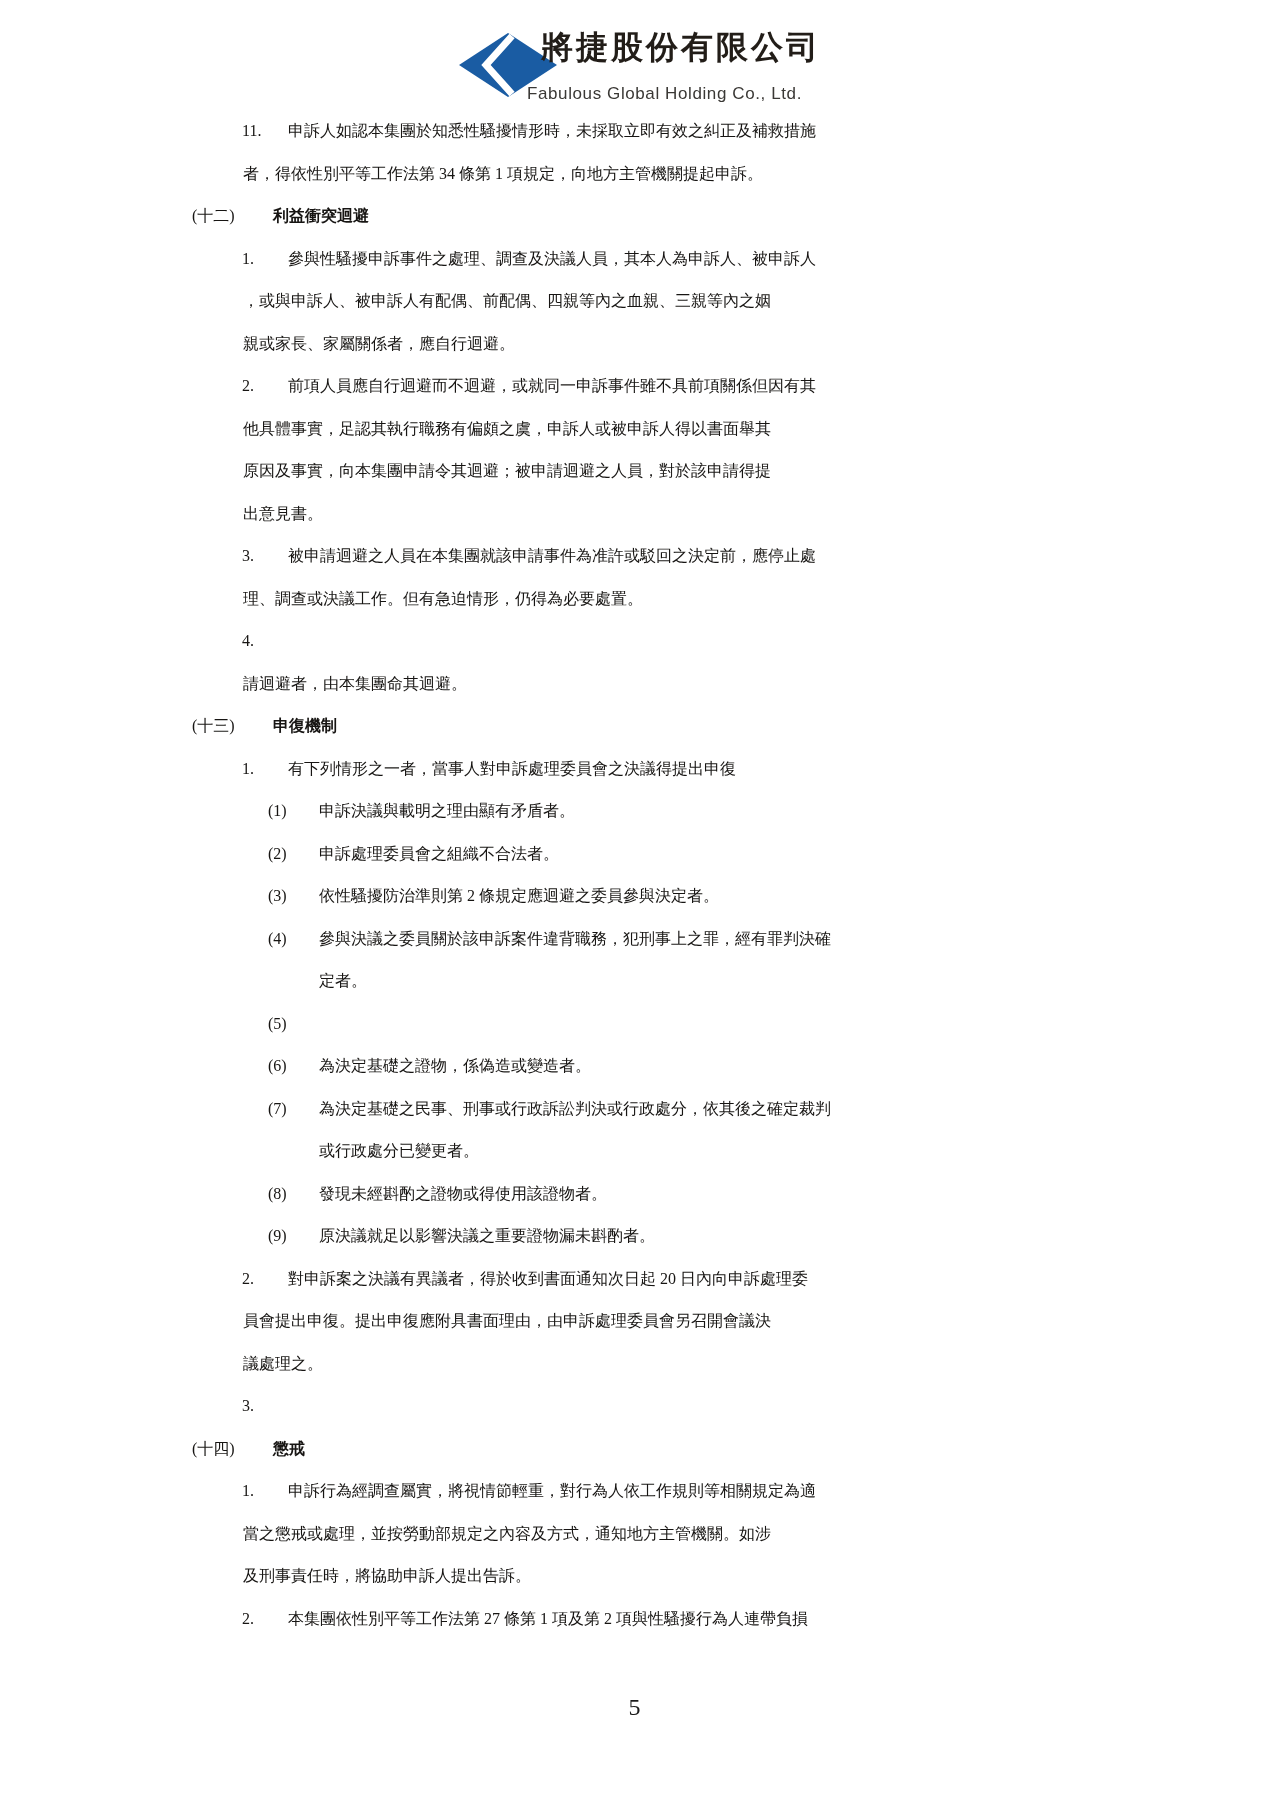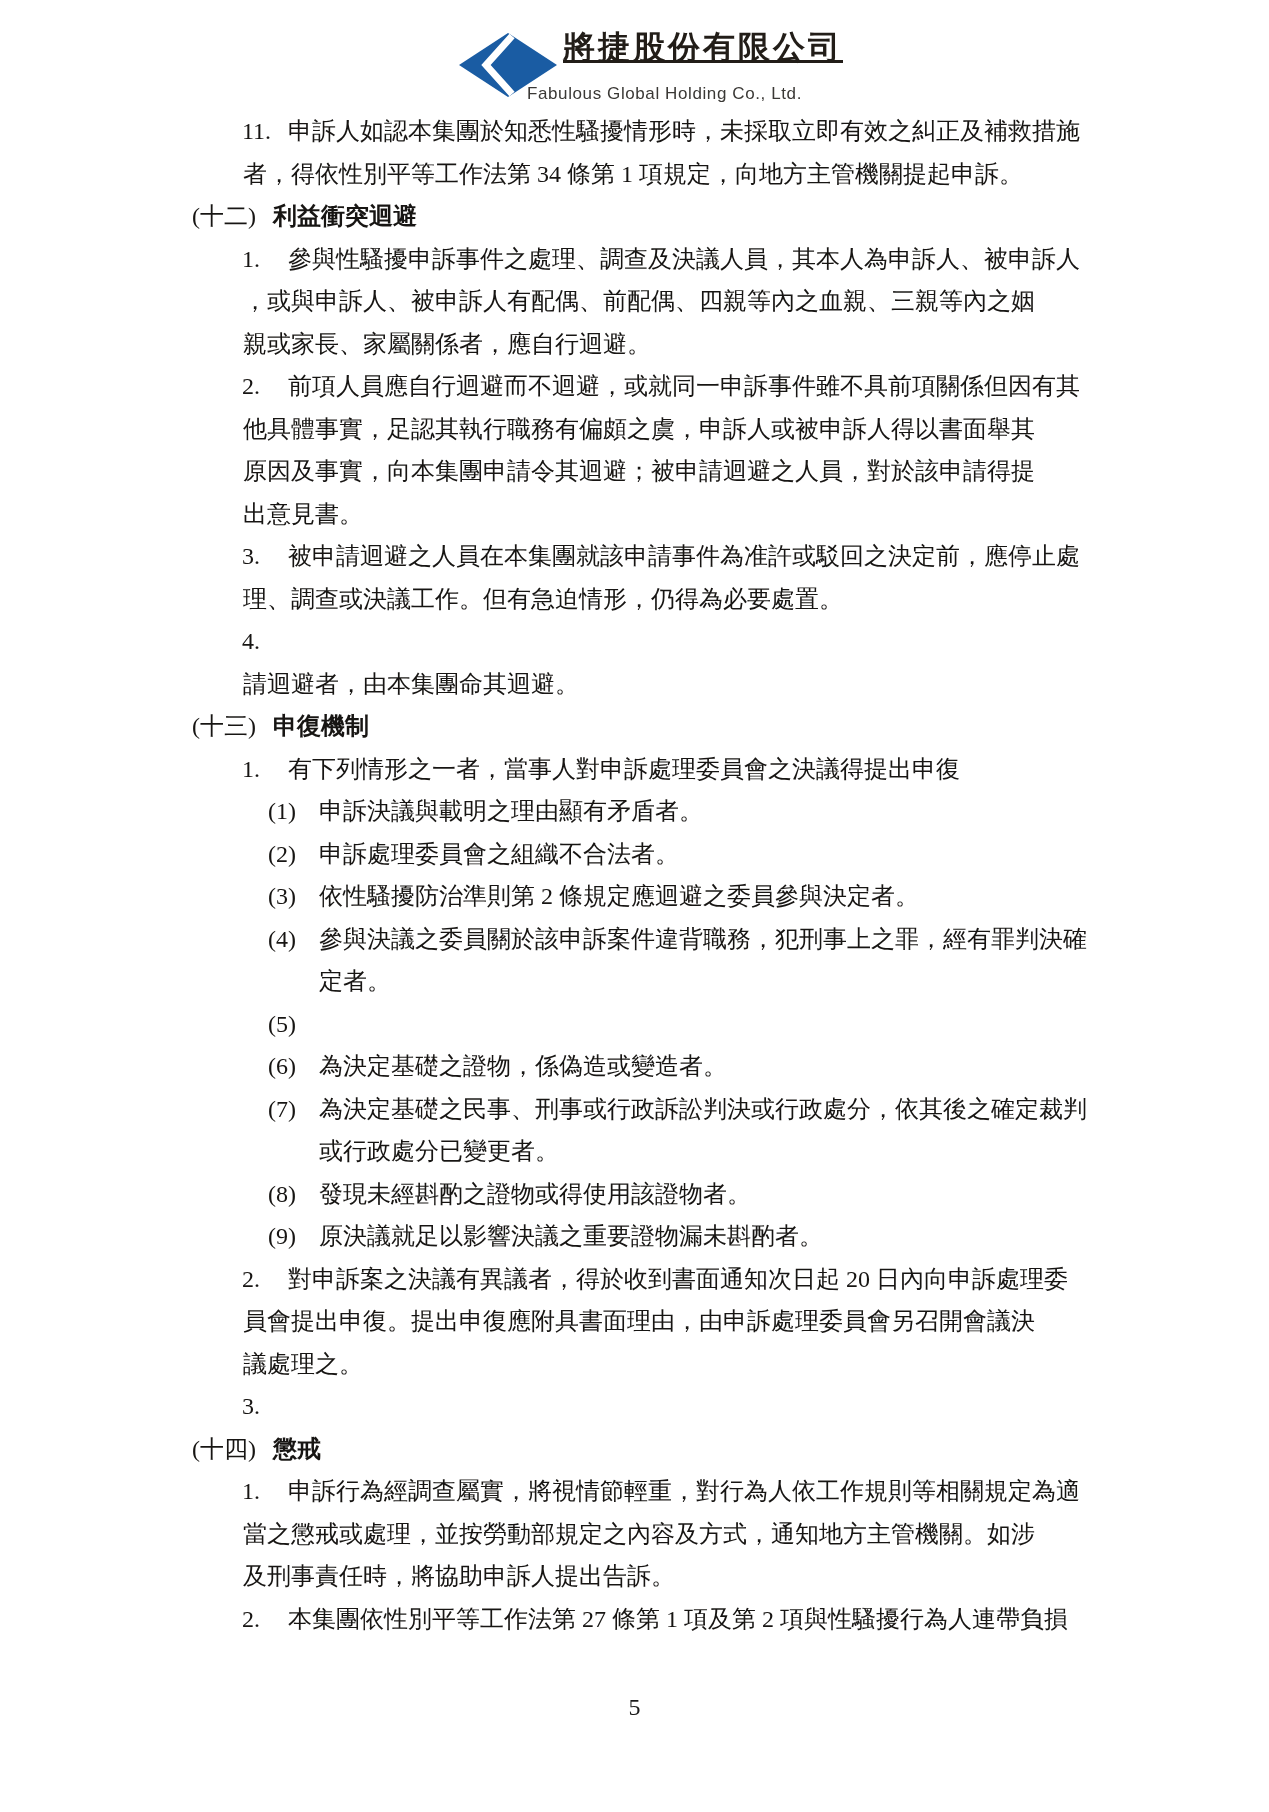--- a/index.html
+++ b/index.html
@@ -9,35 +9,35 @@
     margin:0 auto;
     background:#ffffff;
     font-family:"Liberation Serif","DejaVu Serif",serif;
     color:#171513;
     overflow:hidden;
   }
   
   .hdr{position:absolute;left:0;top:0;width:1269px;height:110px;}
   .logo-mark{position:absolute;left:458px;top:32px;width:100px;height:66px;}
   .co-zh{
-    position:absolute;left:563px;top:26px;
+    position:absolute;left:541px;top:26px;
     font-size:32px;font-weight:bold;letter-spacing:3px;
-    color:#221d18;white-space:nowrap;text-decoration:underline;
+    color:#221d18;white-space:nowrap;
   }
   .co-en{
     position:absolute;left:527px;top:72px;
     font-family:"Liberation Sans","DejaVu Sans",sans-serif;
     font-size:17px;letter-spacing:0.6px;color:#3a3835;white-space:nowrap;margin-top:12px;
   }
   
   .body{position:absolute;left:0;top:110px;width:1269px;}
   .line{position:relative;height:42.5px;}
   .m,.t{
     position:absolute;top:0;height:42.5px;line-height:42.5px;
-    font-size:24px;white-space:nowrap;
+    font-size:16px;white-space:nowrap;
   }
   .sec .m{left:192px;}
   .sec .t{left:273px;font-weight:bold;}
   .i1  .m{left:242px;}
   .i1  .t{left:288px;}
   .c1  .t{left:243px;}
   .i2  .m{left:268px;}
   .i2  .t{left:319px;}
   .c2  .t{left:319px;}
   

